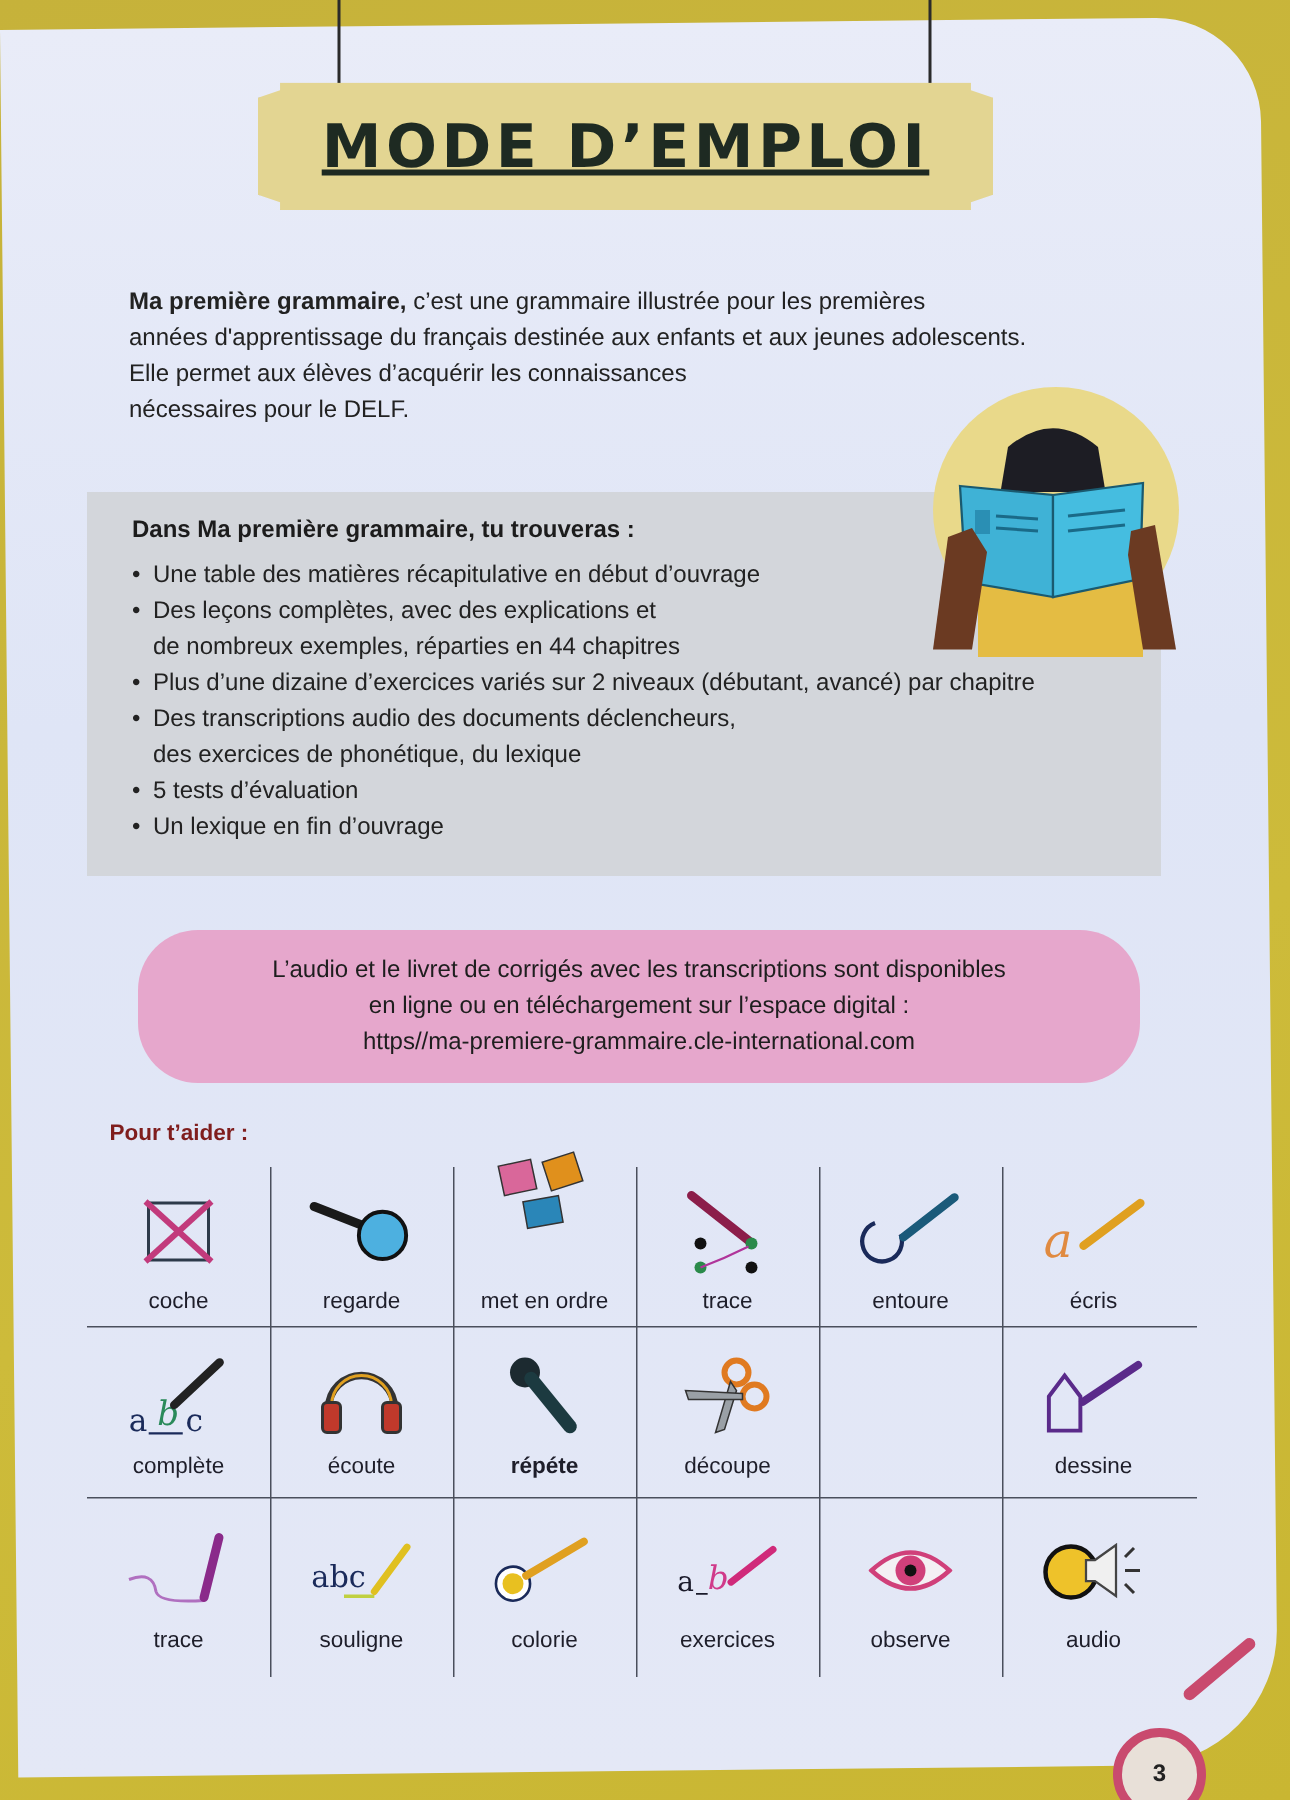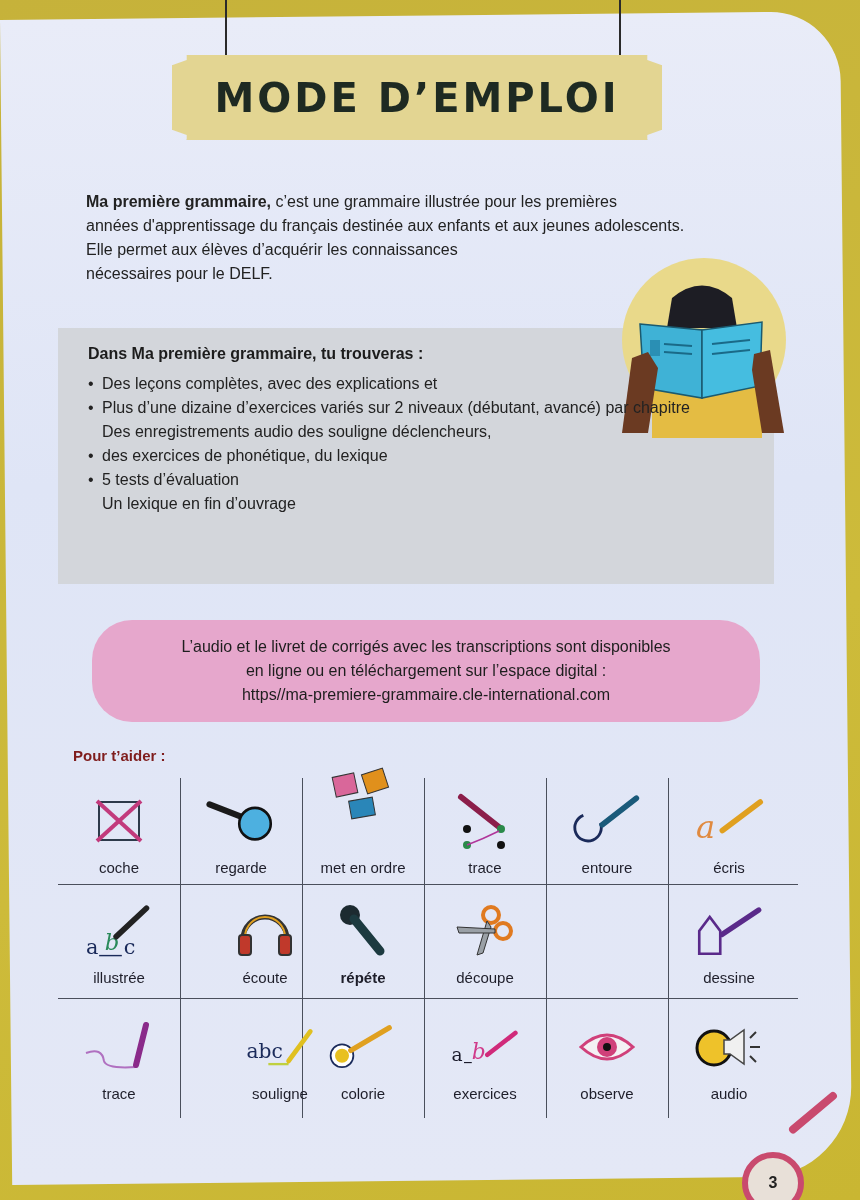--- a/index.html
+++ b/index.html
@@ -24,21 +24,21 @@
   }
   .sign {
     position:absolute; left:172px; top:55px; width:490px; height:85px;
     background:#e3d592;
     clip-path:polygon(3% 0,97% 0,97% 6%,100% 12%,100% 88%,97% 94%,97% 100%,3% 100%,3% 94%,0 88%,0 12%,3% 6%);
     box-shadow:0 4px 6px rgba(0,0,0,.2);
     display:flex; align-items:center; justify-content:center;
   }
   .sign-title {
     font-family:"DejaVu Sans", sans-serif; font-weight:bold;
-    font-size:40px; letter-spacing:3px; color:#1e2a22;
+    font-size:40px; letter-spacing:3px; color:#1e2a22;text-decoration:underline;
   }
   .intro {
     position:absolute; left:86px; top:190px; width:680px;
     font-size:16px; line-height:24px; color:#222;
   }
   .intro b { font-weight:bold; }
   .features-box {
     position:absolute; left:58px; top:328px; width:716px; height:256px;
     background:#d3d6db;
   }
@@ -117,23 +117,25 @@
   <line x1="52" y1="86" x2="80" y2="88" stroke="#1a6a88" stroke-width="2"></line>
   <line x1="52" y1="94" x2="80" y2="96" stroke="#1a6a88" stroke-width="2"></line>
   <line x1="100" y1="86" x2="138" y2="82" stroke="#1a6a88" stroke-width="2"></line>
   <line x1="100" y1="96" x2="138" y2="92" stroke="#1a6a88" stroke-width="2"></line>
   <path d="M20 100 L36 94 L46 110 L36 175 L10 175 Z" fill="#6b3a22"></path>
   <path d="M158 92 L142 96 L140 112 L150 175 L172 175 Z" fill="#6b3a22"></path>
 </svg>
 
 <div class="features-title">Dans Ma première grammaire, tu trouveras :</div>
 <ul class="features-list">
+  <li>Une table des matières récapitulative en début d’ouvrage</li>
   <li>Des leçons complètes, avec des explications et</li>
+  <li style="list-style:none;">de nombreux exemples, réparties en 44 chapitres</li>
   <li>Plus d’une dizaine d’exercices variés sur 2 niveaux (débutant, avancé) par chapitre</li>
-  <li>Des enregistrements audio des souligne déclencheurs,</li>
+  <li>Des transcriptions audio des documents déclencheurs,</li>
   <li>des exercices de phonétique, du lexique</li>
   <li>5 tests d’évaluation</li>
   <li>Un lexique en fin d’ouvrage</li>
 </ul>
 <style>
   .features-list li:nth-child(3)::before, .features-list li:nth-child(6)::before { content:""; }
 </style>
 
 <div class="pink-banner">
   <div>L’audio et le livret de corrigés avec les transcriptions sont disponibles</div>
@@ -218,23 +220,23 @@
   <div class="cell" style="left:0;top:110px;">
     <div class="ic">
         <svg width="74" height="60" viewBox="0 0 74 60">
       <text x="2" y="54" font-family="DejaVu Serif, serif" font-size="22" fill="#1a2a5a">a</text>
       <text x="22" y="50" font-family="DejaVu Serif, serif" font-style="italic" font-size="24" fill="#2a8a5a">b</text>
       <text x="42" y="54" font-family="DejaVu Serif, serif" font-size="22" fill="#1a2a5a">c</text>
       <line x1="16" y1="56" x2="40" y2="56" stroke="#1a2a5a" stroke-width="1.5"></line>
       <line x1="34" y1="36" x2="66" y2="6" stroke="#222" stroke-width="6" stroke-linecap="round"></line>
     </svg>
       </div>
-    <div class="lbl">illustrée</div>
-  </div>
-  <div class="cell" style="left:122px;top:110px;padding-left:24px;">
+    <div class="lbl">complète</div>
+  </div>
+  <div class="cell" style="left:122px;top:110px;">
     <div class="ic">
         <svg width="60" height="56" viewBox="0 0 60 56">
       <path d="M8 36 A22 22 0 0 1 52 36" fill="none" stroke="#333" stroke-width="5"></path>
       <path d="M10 34 A20 20 0 0 1 50 34" fill="none" stroke="#e0a020" stroke-width="2"></path>
       <rect x="4" y="32" width="12" height="20" rx="3" fill="#c0392b" stroke="#333" stroke-width="2"></rect>
       <rect x="44" y="32" width="12" height="20" rx="3" fill="#c0392b" stroke="#333" stroke-width="2"></rect>
     </svg>
       </div>
     <div class="lbl">écoute</div>
   </div>
@@ -270,21 +272,21 @@
 
   <div class="cell" style="left:0;top:226px;">
     <div class="ic">
         <svg width="70" height="56" viewBox="0 0 70 56">
       <path d="M2 34 Q18 28 20 42 Q22 50 52 48" fill="none" stroke="#b070c0" stroke-width="2"></path>
       <line x1="52" y1="46" x2="62" y2="6" stroke="#8a2a8a" stroke-width="6" stroke-linecap="round"></line>
     </svg>
       </div>
     <div class="lbl">trace</div>
   </div>
-  <div class="cell" style="left:122px;top:226px;padding-left:39px;">
+  <div class="cell" style="left:122px;top:226px;">
     <div class="ic">
         <svg width="90" height="56" viewBox="0 0 90 56">
       <text x="2" y="42" font-family="DejaVu Serif, serif" font-size="26" fill="#1a2a5a">abc</text>
       <line x1="30" y1="50" x2="56" y2="50" stroke="#c0d040" stroke-width="3"></line>
       <line x1="56" y1="46" x2="84" y2="8" stroke="#e0c020" stroke-width="6" stroke-linecap="round"></line>
     </svg>
       </div>
     <div class="lbl">souligne</div>
   </div>
   <div class="cell" style="left:244px;top:226px;">

